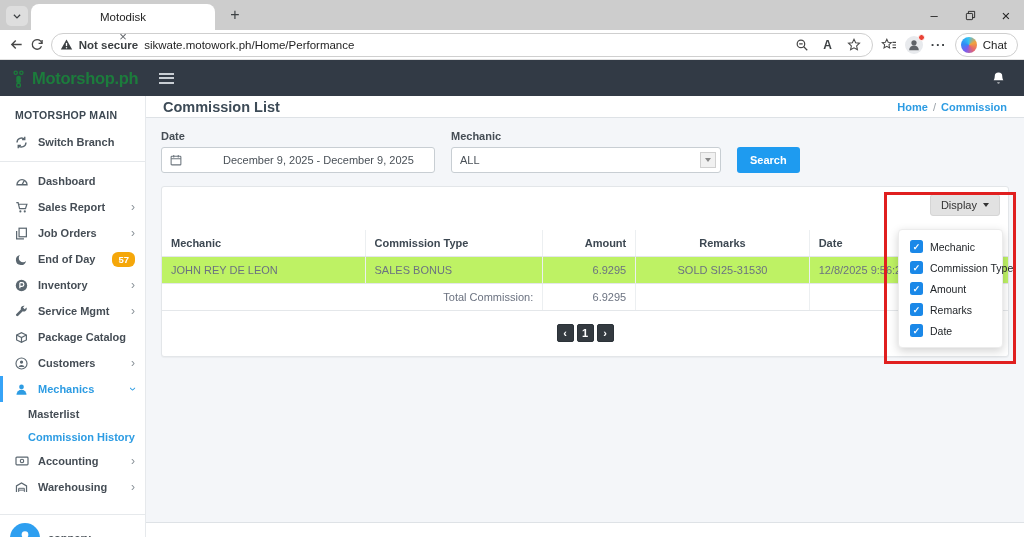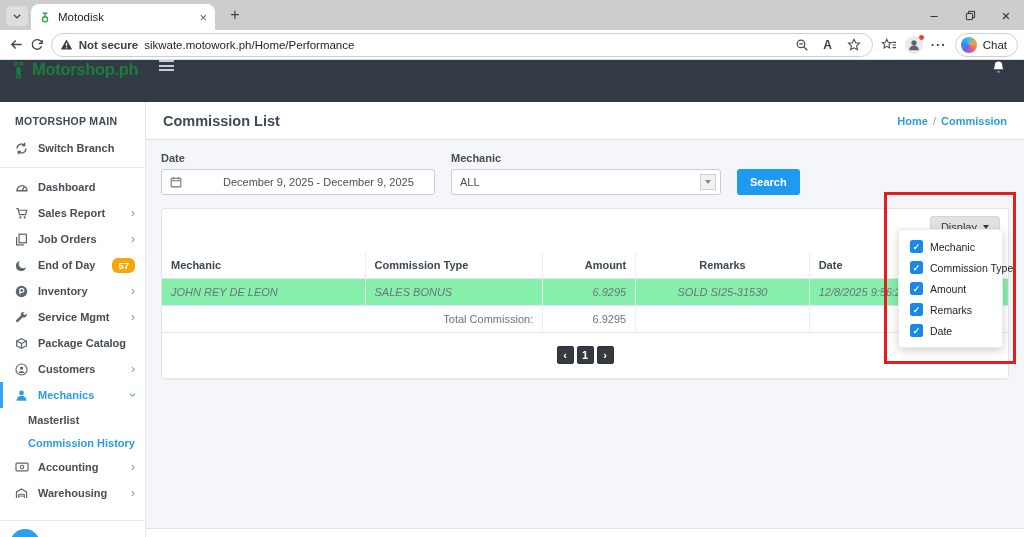--- a/index.html
+++ b/index.html
@@ -5,21 +5,21 @@
   * { margin:0; padding:0; box-sizing:border-box; }
   html,body { width:1024px; height:537px; overflow:hidden; }
   body { font-family:"Liberation Sans", sans-serif; background:#fff; }
   .screen { position:relative; width:1024px; height:537px; }
 
   
   .titlebar { height:30px; background:#cdcdcd; display:flex; align-items:flex-end; position:relative; }
   .tab-search-btn { width:22px; height:20px; margin:0 3px 4px 6px; background:#dedede; border-radius:5px;
     display:flex; align-items:center; justify-content:center; }
   .tab { width:184px; height:26px; background:#fff; border-radius:8px 8px 0 0; display:flex; align-items:center;
-    padding:0 8px; gap:7px; }
+    padding:0 8px; gap:7px;flex-direction:column; }
   .tab-title { font-size:11.5px; color:#1f1f1f; flex:1; }
   .tab-close { color:#5f6368; font-size:13px; line-height:1; }
   .new-tab { font-size:16px; color:#3c4043; margin:0 0 6px 10px; width:20px; text-align:center; }
   .win-controls { position:absolute; right:0; top:0; height:30px; display:flex; align-items:center; }
   .win-btn { width:36px; text-align:center; font-size:13px; color:#1f1f1f; }
 
   
   .addressbar { height:30px; background:#fff; border-bottom:1px solid #e0e0e0; display:flex; align-items:center; padding:0 6px; }
   .nav-ico { width:26px; display:flex; justify-content:center; align-items:center; }
   .url-pill { height:24px; flex:0 0 822px; margin-left:4px; border:1px solid #cfcfcf; border-radius:12px;
@@ -32,21 +32,21 @@
   .avatar-browser { position:relative; width:18px; height:18px; border-radius:50%; background:#e8eaed; overflow:visible; }
   .avatar-browser svg { position:absolute; left:2px; top:2px; }
   .red-dot { position:absolute; right:-2px; top:-2px; width:7px; height:7px; background:#e94235; border-radius:50%; border:1.5px solid #fff; }
   .dots { font-size:13px; font-weight:700; color:#3c4043; letter-spacing:1px; }
   .chat-pill { height:24px; border:1px solid #cfcfcf; border-radius:12px; display:flex; align-items:center; gap:6px; padding:0 10px 0 5px; }
   .copilot { width:16px; height:16px; border-radius:50%;
     background:conic-gradient(from 210deg,#7a5cf0,#2f8ef5,#35c3f3,#f2a33c,#e6656f,#7a5cf0); }
   .chat-label { font-size:11.5px; color:#1f1f1f; }
 
   
-  .navbar { height:42px; background:#323a45; display:flex; align-items:flex-start; }
+  .navbar { height:36px; background:#323a45; display:flex; align-items:center; }
   .brand { width:146px; display:flex; align-items:center; gap:3px; padding-left:10px; }
   .brand-text { font-size:16.5px; font-weight:800; color:#1c7c3c; letter-spacing:-0.3px; }
   .hamburger { margin-left:13px; display:flex; flex-direction:column; gap:2.5px; }
   .hamburger span { width:15px; height:2px; background:#c9ced4; }
   .nav-bell { margin-left:auto; padding-right:18px; display:flex; }
 
   
   .body-row { display:flex; height:465px; }
   .sidebar { width:146px; background:#fff; border-right:1px solid #e6e9ec; display:flex; flex-direction:column; }
   .main { flex:1; background:#f4f6f9; display:flex; flex-direction:column; position:relative; }
@@ -65,21 +65,21 @@
   .sub-item .lbl { font-size:11px; font-weight:600; color:#454d55; }
   .sub-item.active .lbl { color:#2d9ce3; }
   .user-panel { margin-top:auto; border-top:1px solid #e6e9ec; padding:8px 10px; display:flex; align-items:center; gap:8px; }
   .user-avatar { width:30px; height:30px; border-radius:50%; background:#2e9ff0; position:relative; flex:0 0 30px; }
   .user-avatar svg { position:absolute; left:5px; top:5px; }
   .user-name { font-size:11px; font-weight:700; color:#495057; }
 
   .icon14 { width:15px; display:flex; justify-content:center; }
 
   
-  .content-header { height:38px; background:#fff; border-bottom:1px solid #dee2e6; display:flex; align-items:center;
+  .content-header { height:22px; background:#fff; border-bottom:1px solid #dee2e6; display:flex; align-items:center;
     justify-content:space-between; padding:0 17px; }
   .page-title { font-size:14.5px; font-weight:700; color:#3d4b57; }
   .breadcrumb { display:flex; gap:5px; align-items:center; }
   .crumb { font-size:11px; font-weight:600; color:#2d9ce3; }
   .crumb-sep { font-size:11px; color:#9aa2a9; }
 
   
   .content { flex:1; padding:12px 15px 0; }
   .filters { display:flex; gap:16px; align-items:flex-end; }
   .fgroup .flabel { font-size:11px; font-weight:700; color:#454d55; margin-bottom:5px; }
@@ -101,21 +101,21 @@
     font-size:11px; color:#333; padding:4px 10px; display:flex; align-items:center; gap:6px; }
   .display-btn .tri-down { border-top-color:#333; }
 
   table.ctable { width:100%; border-collapse:collapse; margin-top:37px; table-layout:fixed; }
   .ctable th, .ctable td { font-size:11px; padding:7px 9px; border-bottom:1px solid #e4e7ea; border-right:1px solid #eceff1; }
   .ctable th:last-child, .ctable td:last-child { border-right:none; }
   .ctable th { text-align:left; font-weight:700; color:#3d4852; }
   .ctable td { color:#6b7280; }
   .ctable .c-amount { text-align:right; }
   .ctable .c-remarks { text-align:center; }
-  .ctable tr.stripe td { background:#86efac;font-style:italic; }
+  .ctable tr.stripe td { background:#bef264; }
   .ctable tr.total td { border-bottom:1px solid #e4e7ea; }
   .t-label { text-align:right;margin-top:46px; }
   col.w-mech{width:24%} col.w-type{width:21%} col.w-amt{width:11%} col.w-rem{width:20.5%} col.w-date{width:23.5%}
 
   .pagination { display:flex; justify-content:center; gap:3px; margin-top:13px; }
   .page-btn { width:17px; height:18px; background:#343a40; border:1px solid #2b3238; border-radius:2px; color:#fff;
     font-size:11px; font-weight:700; display:flex; align-items:center; justify-content:center; line-height:1; }
 
   
   .footer { height:39px; background:#fff; border-top:1px solid #dee2e6; display:flex; align-items:center; padding:0 17px; }

